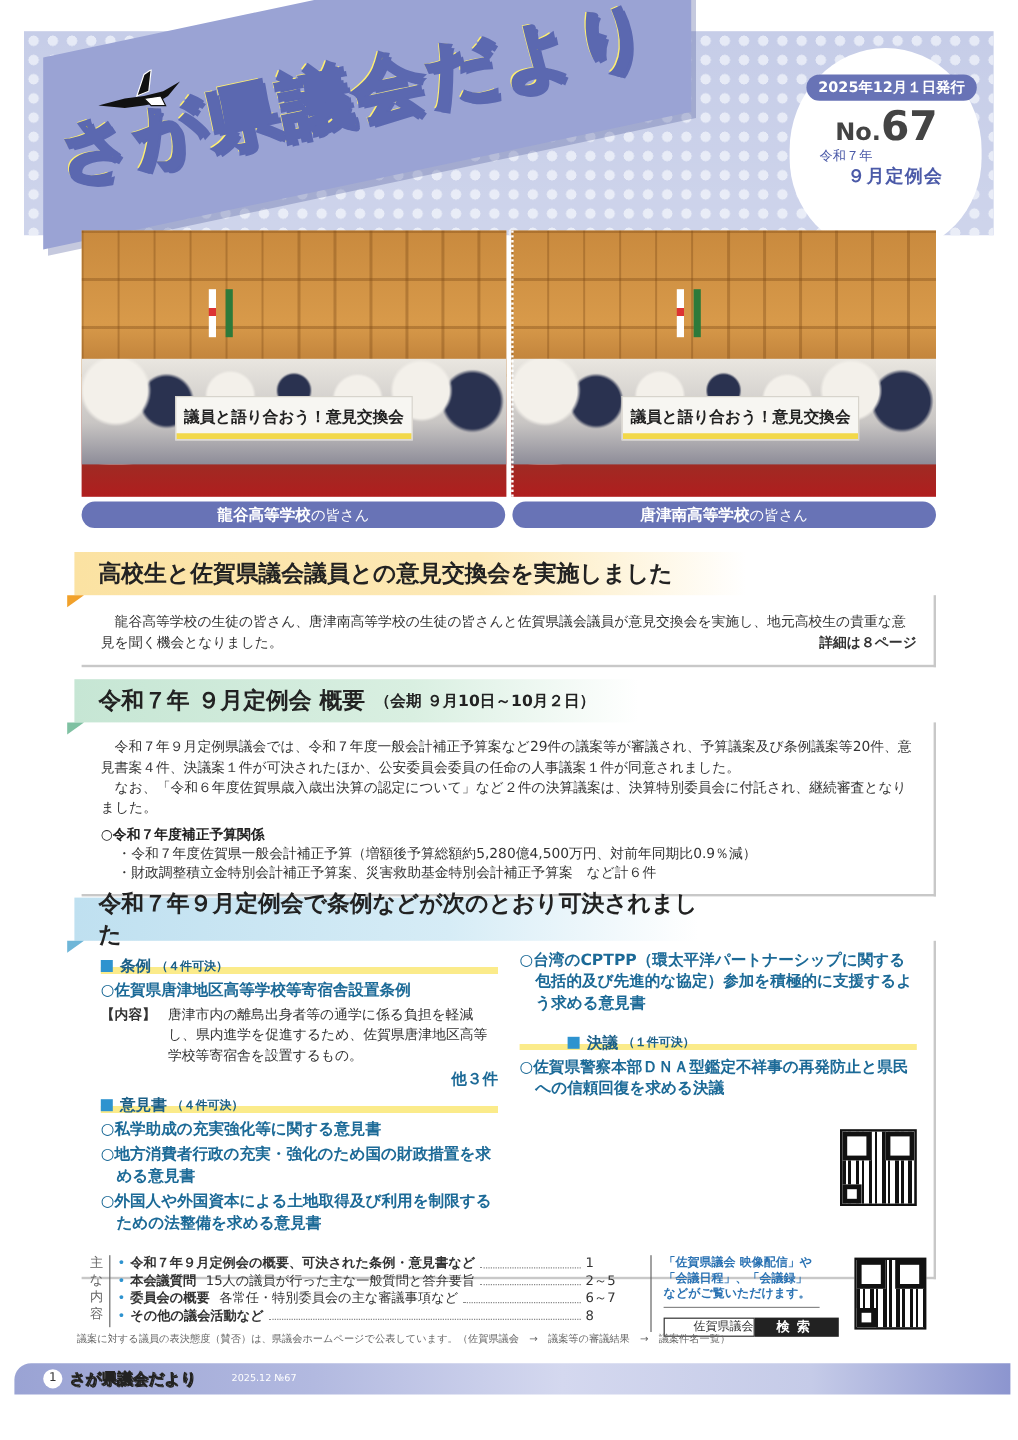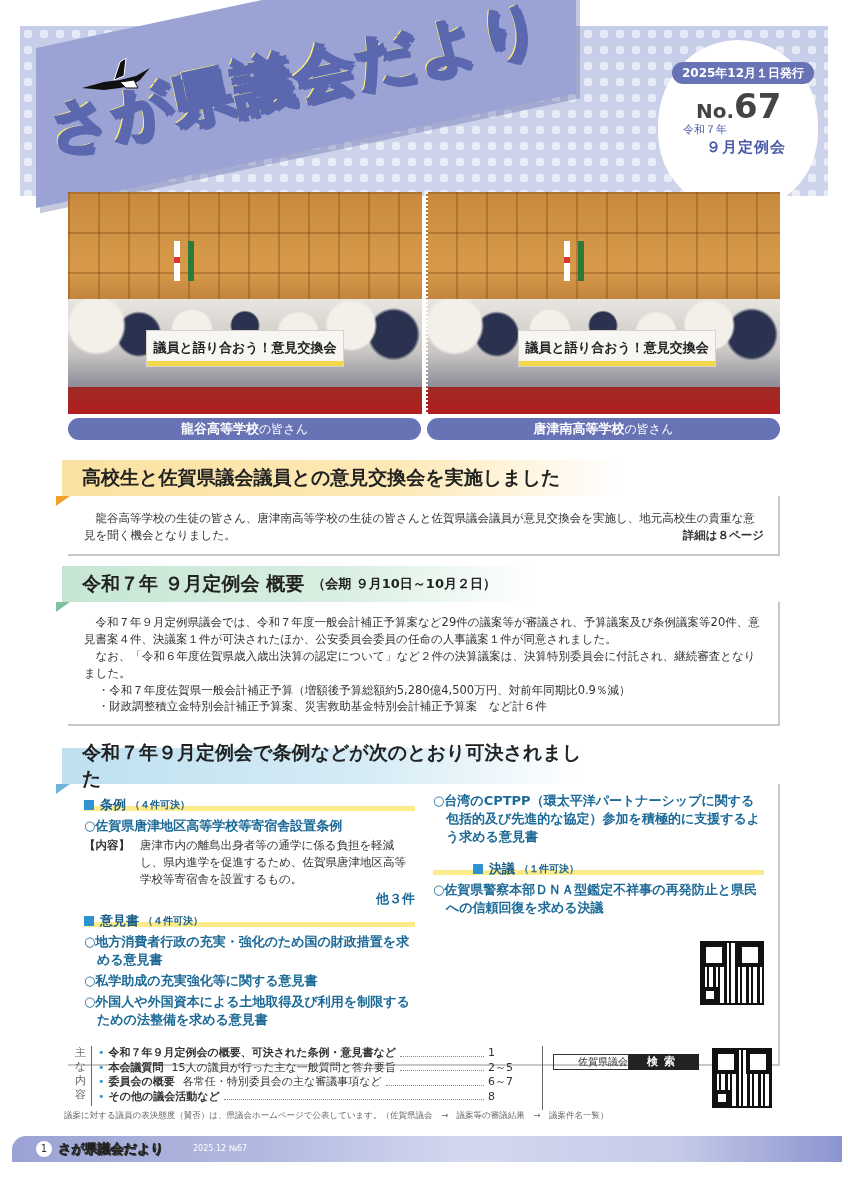--- a/index.html
+++ b/index.html
@@ -246,20 +246,21 @@
 
 <div class="section" style="top:566px;">
   <div class="section-head head-green">
     <span class="tab-fold"></span>
     <span>令和７年 ９月定例会 概要</span>
     <span class="head-sub">（会期 ９月10日～10月２日）</span>
   </div>
   <div class="section-box" style="padding-top:12px;">
     <p class="body-text indent">令和７年９月定例県議会では、令和７年度一般会計補正予算案など29件の議案等が審議され、予算議案及び条例議案等20件、意見書案４件、決議案１件が可決されたほか、公安委員会委員の任命の人事議案１件が同意されました。</p>
     <p class="body-text indent">なお、「令和６年度佐賀県歳入歳出決算の認定について」など２件の決算議案は、決算特別委員会に付託され、継続審査となりました。</p>
+    <p class="budget-title">○令和７年度補正予算関係</p>
     <p class="budget-item">・令和７年度佐賀県一般会計補正予算（増額後予算総額約5,280億4,500万円、対前年同期比0.9％減）</p>
     <p class="budget-item">・財政調整積立金特別会計補正予算案、災害救助基金特別会計補正予算案　など計６件</p>
   </div>
 </div>
 
 <div class="section" style="top:748px;">
   <div class="section-head head-blue">
     <span class="tab-fold"></span>
     <span>令和７年９月定例会で条例などが次のとおり可決されました</span>
   </div>
@@ -276,22 +277,22 @@
           <span class="content-label">【内容】</span>
           <span>唐津市内の離島出身者等の通学に係る負担を軽減し、県内進学を促進するため、佐賀県唐津地区高等学校等寄宿舎を設置するもの。</span>
         </div>
         <p class="others">他３件</p>
 
         <div class="cat-head">
           <span class="cat-square"></span>
           <span>意見書</span>
           <span class="cat-count">（４件可決）</span>
         </div>
+        <p class="item">○私学助成の充実強化等に関する意見書</p>
         <p class="item">○地方消費者行政の充実・強化のため国の財政措置を求める意見書</p>
-        <p class="item">○私学助成の充実強化等に関する意見書</p>
         <p class="item">○外国人や外国資本による土地取得及び利用を制限するための法整備を求める意見書</p>
       </div>
 
       <div class="col">
         <p class="item" style="margin-top:0;">○台湾のCPTPP（環太平洋パートナーシップに関する包括的及び先進的な協定）参加を積極的に支援するよう求める意見書</p>
         <div class="cat-head" style="margin-top:14px;padding-left:40px;">
           <span class="cat-square"></span>
           <span>決議</span>
           <span class="cat-count">（１件可決）</span>
         </div>
@@ -333,20 +334,21 @@
     <div class="toc-row">
       <span class="bullet">•</span>
       <span class="t-title">その他の議会活動など</span>
       <span class="dots"></span>
       <span class="page">8</span>
     </div>
   </div>
 </div>
 
 <div class="search-area">
+  <p class="search-bubble">「佐賀県議会 映像配信」や「会議日程」、「会議録」などがご覧いただけます。</p>
   <div class="search-row">
     <div class="search-input">佐賀県議会</div>
     <div class="search-btn">検索</div>
   </div>
 </div>
 <div class="qr qr2">
     <span class="qr-corner"></span>
   </div>
 
 <p class="footnote">議案に対する議員の表決態度（賛否）は、県議会ホームページで公表しています。（佐賀県議会　→　議案等の審議結果　→　議案件名一覧）</p>

